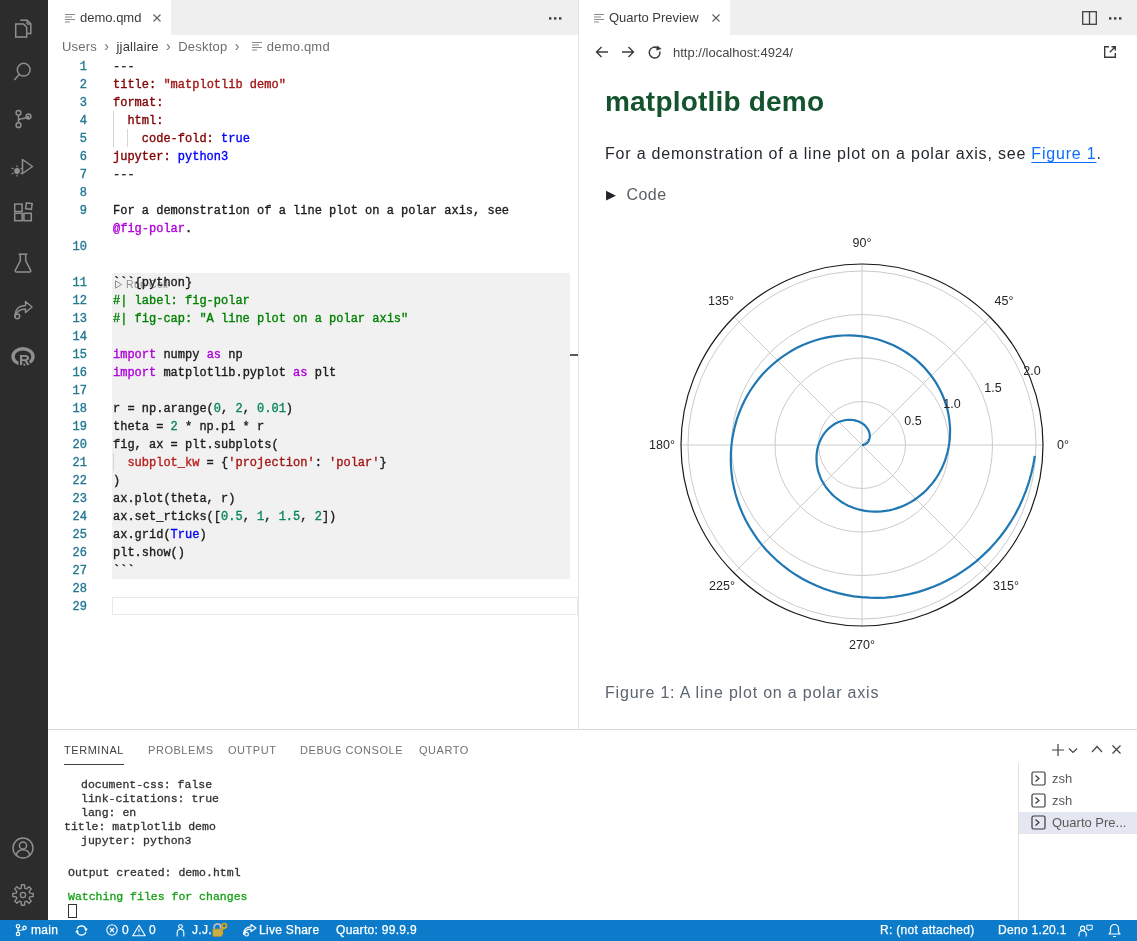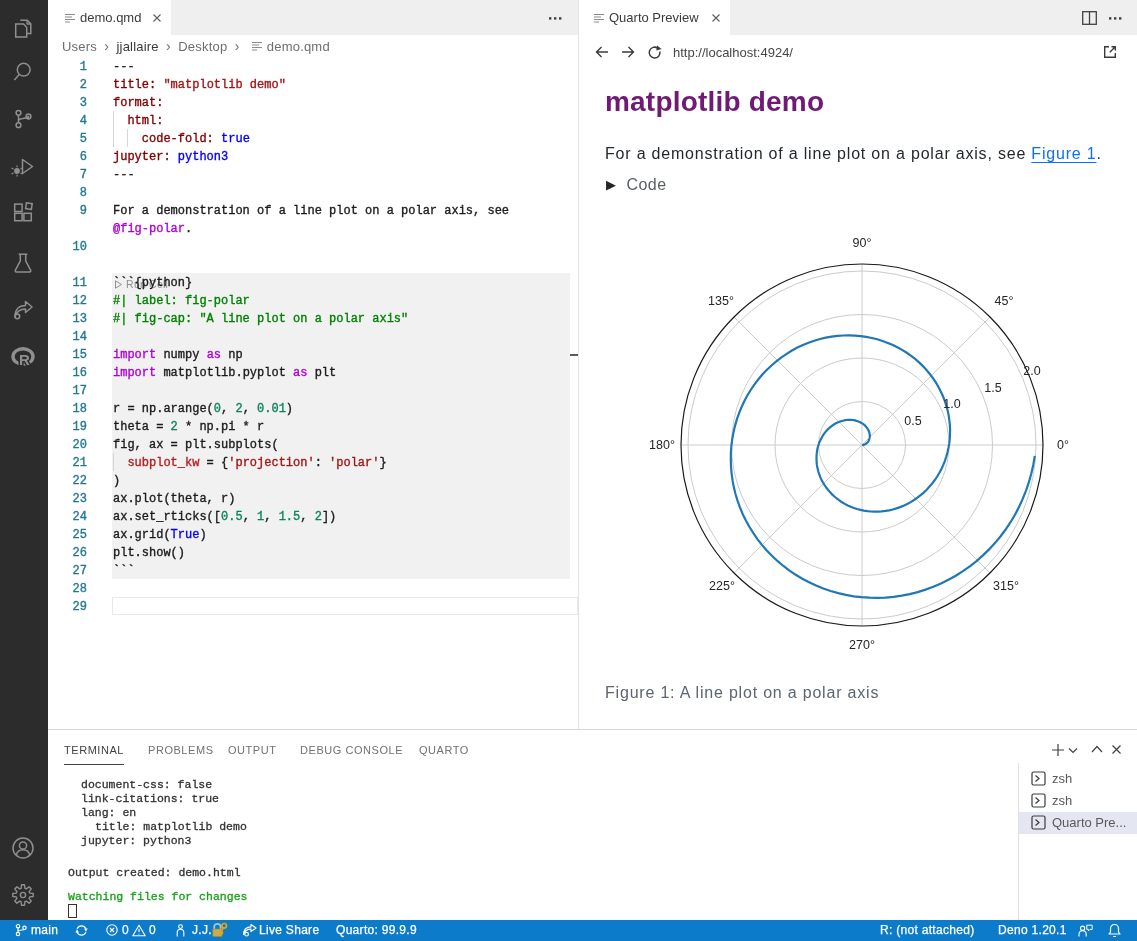--- a/index.html
+++ b/index.html
@@ -12,24 +12,24 @@
 .tabtxt{position:absolute;top:0;height:35px;line-height:35px;font-size:13px;color:#3b3b3b;}
 #crumbs{position:absolute;left:62px;top:35px;height:22px;line-height:22px;font-size:13px;color:#6e6e6e;white-space:nowrap;letter-spacing:0.2px;}
 #crumbs .sep{color:#6e6e6e;font-size:14px;margin:0 3.5px;}
 .ln{position:absolute;left:48px;width:39px;height:18px;line-height:18px;padding-top:3px;text-align:right;font:12px "Liberation Mono",monospace;color:#237893;-webkit-text-stroke:0.35px;}
 .cl{position:absolute;left:113px;height:18px;line-height:18px;padding-top:3px;font:12px "Liberation Mono",monospace;color:#1b1b1b;white-space:pre;-webkit-text-stroke:0.35px;}
 .k{color:#800000}.s{color:#a31515}.b{color:#0000ff}.g{color:#008000}.n{color:#098658}.m{color:#af00db}.v{color:#b91c1c}
 #cellbg{position:absolute;left:112px;top:273px;width:458px;height:306px;background:#f1f1f1;}
 #curline{position:absolute;left:112px;top:597px;width:464px;height:16px;border:1px solid #e8e8e8;background:#fff;}
 #divider{position:absolute;left:578px;top:0;width:1px;height:729px;background:#e4e4e4;}
 .ig{position:absolute;width:1px;height:18px;background:#d6d6d6;}
-#pv-h1{position:absolute;left:605px;top:86px;font-size:28px;font-weight:700;color:#701a75;letter-spacing:0.2px;}
+#pv-h1{position:absolute;left:605px;top:86px;font-size:28px;font-weight:700;color:#14532d;letter-spacing:0.2px;}
 #pv-p{position:absolute;left:605px;top:145px;font-size:16px;color:#24292e;letter-spacing:0.8px;}
 #pv-p a{color:#0d6efd;text-decoration:underline;text-underline-offset:2.5px;}
-#pv-code{position:absolute;left:606px;top:176px;font-size:16px;color:#595f63;letter-spacing:0.5px;}
+#pv-code{position:absolute;left:606px;top:186px;font-size:16px;color:#595f63;letter-spacing:0.5px;}
 #pv-cap{position:absolute;left:605px;top:684px;font-size:16px;color:#5c6570;letter-spacing:0.8px;}
 #panel{position:absolute;left:48px;top:730px;width:876px;height:190px;background:#fff;}
 #panelborder{position:absolute;left:48px;top:729px;width:1089px;height:1px;background:#d8d8d8;}
 .ptab{position:absolute;top:12px;height:22px;line-height:16px;font-size:11px;color:#717171;letter-spacing:0.55px;}
 .ptab.act{color:#424242;border-bottom:1px solid #424242;}
 .trow{position:absolute;height:14px;line-height:14px;font:11.5px "Liberation Mono",monospace;color:#333;white-space:pre;-webkit-text-stroke:0.3px;}
 #termsep{position:absolute;left:970px;top:33px;width:1px;height:157px;background:#e0e0e0;}
 .lrow{position:absolute;left:971px;height:22px;font-size:13px;color:#5a5a5a;line-height:22px;}
 </style></head>
 <body>
@@ -199,21 +199,21 @@
     </svg>
 <svg style="position:absolute;left:1043px;top:744px;margin-top:-729px" width="12" height="8" viewBox="0 0 12 8">
       <path d="M1 7 L6 1.5 L11 7" stroke="#424242" stroke-width="1.2" fill="none"></path>
     </svg>
 <svg style="position:absolute;left:1063px;top:743px;margin-top:-729px" width="11" height="11" viewBox="0 0 11 11">
       <path d="M1.5 1.5 L9.5 9.5 M9.5 1.5 L1.5 9.5" stroke="#424242" stroke-width="1.2"></path>
     </svg>
 <div class="trow" style="left:33px;top:48px">document-css: false</div>
 <div class="trow" style="left:33px;top:62px">link-citations: true</div>
 <div class="trow" style="left:33px;top:76px">lang: en</div>
-<div class="trow" style="left:47px;top:90px">title: matplotlib demo</div>
+<div class="trow" style="left:16px;top:90px">title: matplotlib demo</div>
 <div class="trow" style="left:33px;top:104px">jupyter: python3</div>
 <div class="trow" style="left:20px;top:136px">Output created: demo.html</div>
 <div class="trow" style="left:20px;top:160px;color:#17a117">Watching files for changes</div>
 <div style="position:absolute;left:20px;top:174px;width:7px;height:12px;border:1.2px solid #333;"></div>
 <div id="termsep"></div>
 <div class="lrow" style="top:38px;width:166px">
       <svg style="position:absolute;left:12px;top:3px" width="15" height="15" viewBox="0 0 15 15">
         <rect x="1" y="1" width="13" height="13" rx="1.5" stroke="#3b3b3b" stroke-width="1.2" fill="none"></rect>
         <path d="M4.5 4.5 L8 7.5 L4.5 10.5" stroke="#3b3b3b" stroke-width="1.2" fill="none"></path>
       </svg>

